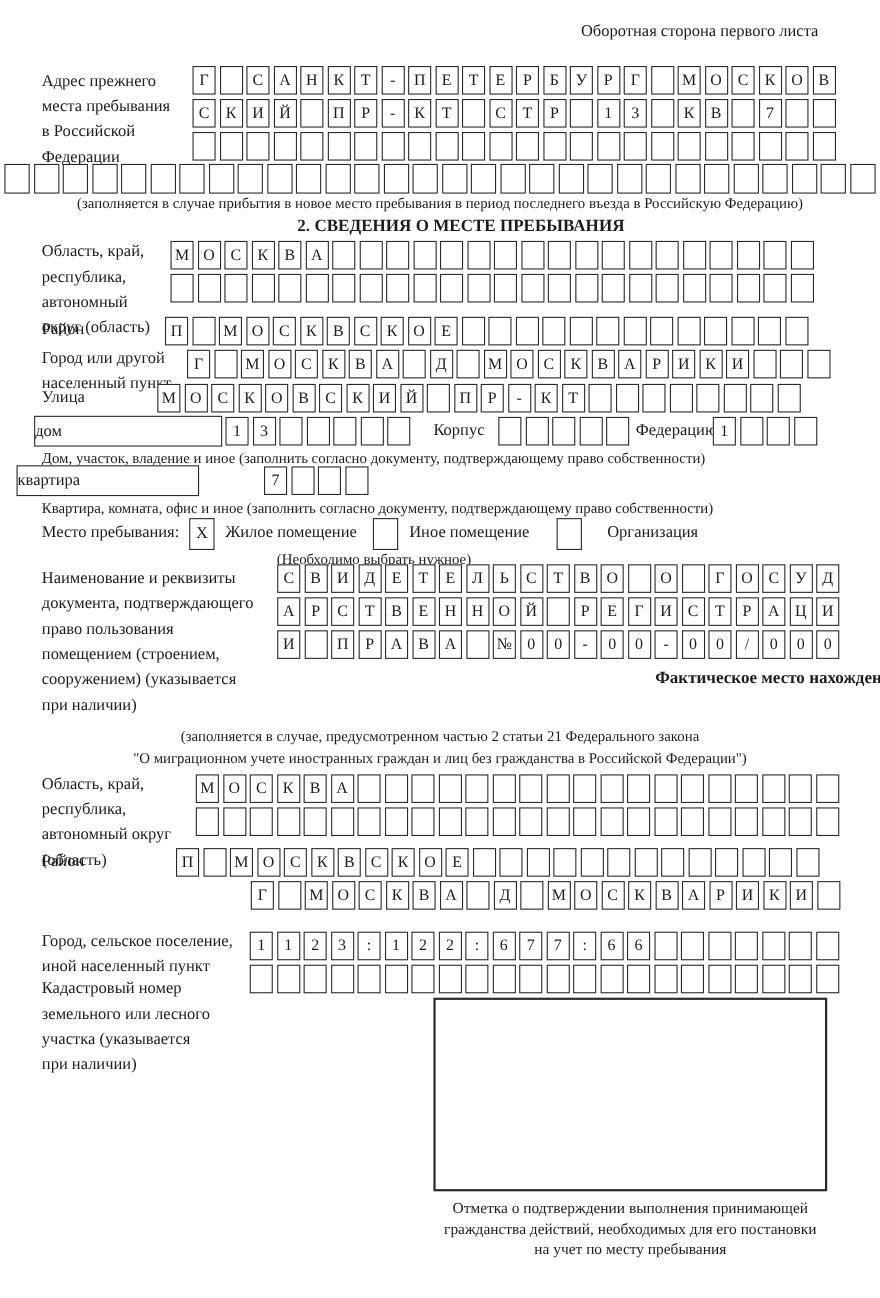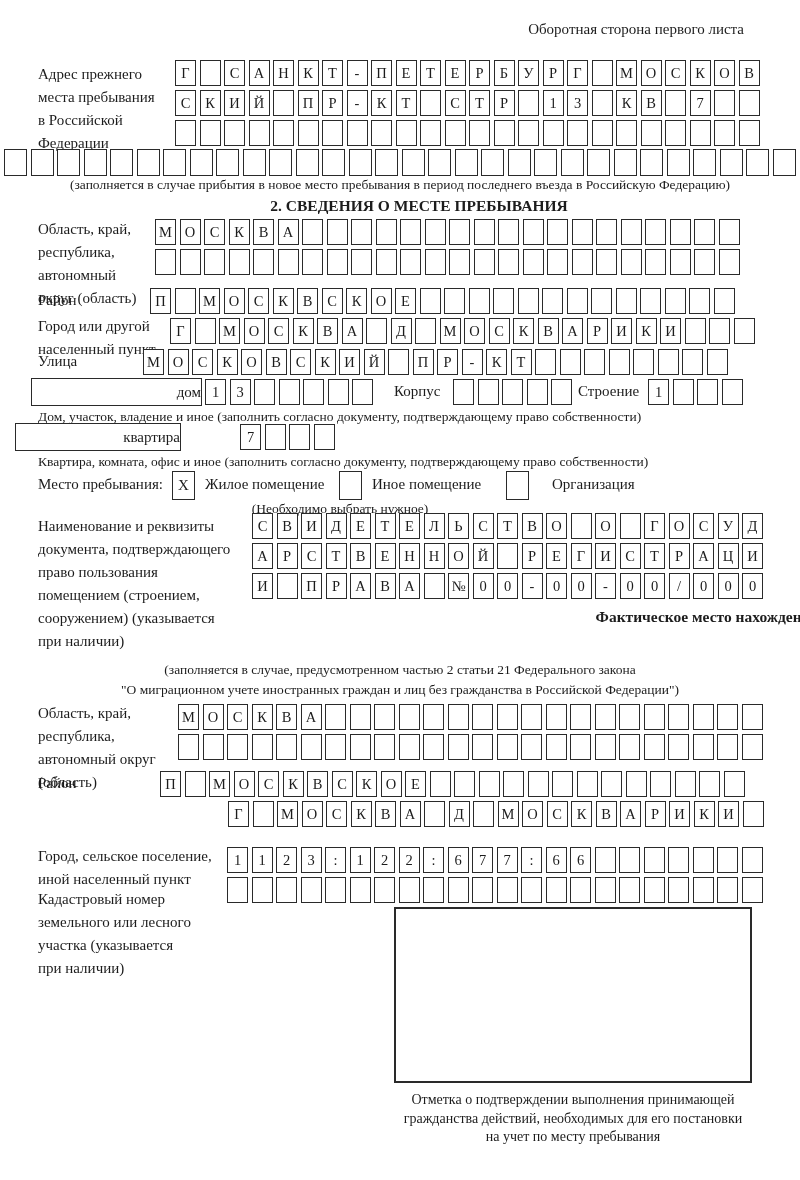--- a/index.html
+++ b/index.html
@@ -17,21 +17,21 @@
   .rowstack{display:flex; flex-direction:column; gap:4px;}
   .cell{
     flex:0 0 21px; width:21px; height:26px; box-sizing:border-box;
     border:1.6px solid #2a2a2a; display:flex; align-items:center; justify-content:center;
     font-size:14.5px; line-height:1; background:#fff;
   }
   .cells.w23 .cell{flex-basis:23px; width:23px; height:27px;}
   .checkbox .cell{flex-basis:23px; width:23px; height:29px; font-size:15px;}
   .fieldrect{
     box-sizing:border-box; border:1.7px solid #2a2a2a; height:28px; background:#fff;
-    display:flex; align-items:center; justify-content:flex-end; font-size:15px;
+    display:flex; align-items:center; justify-content:flex-start; font-size:15px;
   }
   .stampbox{box-sizing:border-box; border:2px solid #2a2a2a; background:#fff;}
   .stampcap{font-size:14px; line-height:18.5px; text-align:center;}
   .stampcap span{display:block;}
   .inline-lbl{font-size:15px; white-space:nowrap;}
 </style>
 </head>
 <body>
 
 <div class="page">
@@ -321,21 +321,21 @@
       <span class="cell"></span>
     </div>
   <div class="abs inline-lbl" style="left:394px; top:383px;">Корпус</div>
   <div class="abs cells" style="left:453px; top:379px;">
       <span class="cell"></span>
       <span class="cell"></span>
       <span class="cell"></span>
       <span class="cell"></span>
       <span class="cell"></span>
     </div>
-  <div class="abs inline-lbl" style="left:578px; top:383px;">Строение</div>
+  <div class="abs inline-lbl" style="left:578px; top:383px;">Федерацию</div>
   <div class="abs cells" style="left:648px; top:379px;">
       <span class="cell">1</span>
       <span class="cell"></span>
       <span class="cell"></span>
       <span class="cell"></span>
     </div>
   <div class="abs caption" style="left:38px; top:409px;">Дом, участок, владение и иное (заполнить согласно документу, подтверждающему право собственности)</div>
 
   <div class="abs fieldrect" style="left:15px; top:423px; width:166px;">
     <span>квартира</span>

